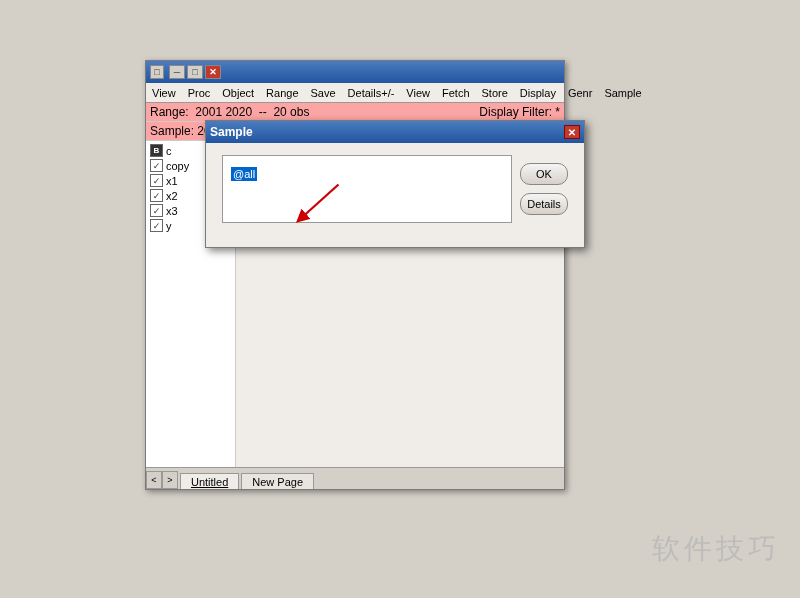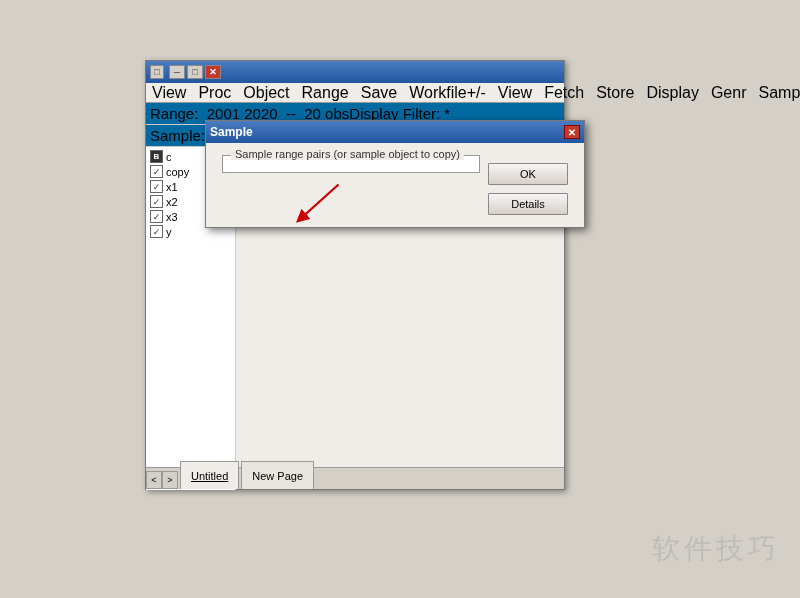--- a/index.html
+++ b/index.html
@@ -91,31 +91,31 @@
       display: flex;
       background: #f0ede8;
       border-bottom: 1px solid #999;
       height: 20px;
       align-items: center;
     }
 
     .menubar-item {
       padding: 2px 5px;
       cursor: pointer;
-      font-size: 16px;
+      font-size: 11px;
       border: 1px solid transparent;
     }
 
     
     .infobar {
       display: flex;
-      justify-content: flex-start;
+      justify-content: space-between;
       padding: 2px 4px;
-      font-size: 15px;
-      background: #0369a1;
+      font-size: 12px;
+      background: #fca5a5;
       border-bottom: 1px solid #ccc;
     }
 
     
     .main-content {
       display: flex;
       height: calc(100% - 85px);
     }
 
     
@@ -180,21 +180,21 @@
       background: #d4d0c8;
       border: 1px solid #999;
       display: flex;
       align-items: center;
       justify-content: center;
       font-size: 9px;
       cursor: pointer;
     }
 
     .tab {
-      height: 28px;
+      height: 16px;
       padding: 0 10px;
       background: #e8e4de;
       border: 1px solid #999;
       border-bottom: none;
       display: flex;
       align-items: center;
       cursor: pointer;
       font-size: 11px;
       margin-left: 2px;
     }
@@ -274,25 +274,25 @@
     }
 
     .selected-text {
       background: #0066cc;
       color: white;
       padding: 1px 2px;
       font-size: 11px;
     }
 
     .dialog-btn {
-      width: 80px;
+      width: 48px;
       height: 22px;
       background: linear-gradient(to bottom, #f5f5f5, #d8d0c8);
       border: 1px solid #888;
-      border-radius: 1px;
+      border-radius: 10px;
       cursor: pointer;
       font-size: 11px;
       display: flex;
       align-items: center;
       justify-content: center;
     }
 
     
     .arrow-container {
       position: absolute;
@@ -334,21 +334,21 @@
         <div class="titlebar-btn close-btn">✕</div>
       </div>
     </div>
 
     <div class="menubar">
       <div class="menubar-item">View</div>
       <div class="menubar-item">Proc</div>
       <div class="menubar-item">Object</div>
       <div class="menubar-item">Range</div>
       <div class="menubar-item">Save</div>
-      <div class="menubar-item">Workfile+/-</div>
+      <div class="menubar-item">Details+/-</div>
       <div class="menubar-item">View</div>
       <div class="menubar-item">Fetch</div>
       <div class="menubar-item">Store</div>
       <div class="menubar-item">Display</div>
       <div class="menubar-item">Genr</div>
       <div class="menubar-item">Sample</div>
     </div>
 
     <div class="infobar">
       <span>Range: &nbsp;2001 2020 &nbsp;-- &nbsp;20 obs</span>
@@ -402,21 +402,23 @@
     <div class="dialog-titlebar">
       <span>Sample</span>
       <div class="dialog-close-btn">✕</div>
     </div>
 
     <div class="dialog-body">
 
       <div style="position:relative; display:flex; align-items:flex-start; gap:8px;">
         <div style="flex:1;">
           <div class="field-group">
-            <span class="field-label">Sample range pairs (or sample object to copy)</span>
+            <div style="min-height:50px; padding-top:4px;">
+              <span class="selected-text">@all</span>
+            </div>
           </div>
 
         </div>
 
         <div style="display:flex; flex-direction:column; gap:8px; margin-top:8px;">
           <button class="dialog-btn">OK</button>
           <button class="dialog-btn">Details</button>
         </div>
       </div>
 

